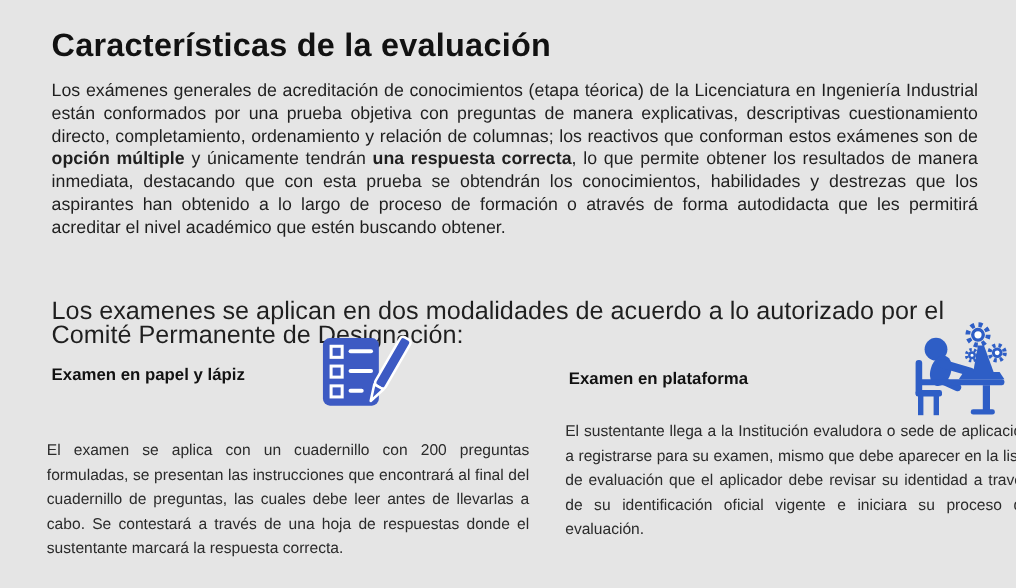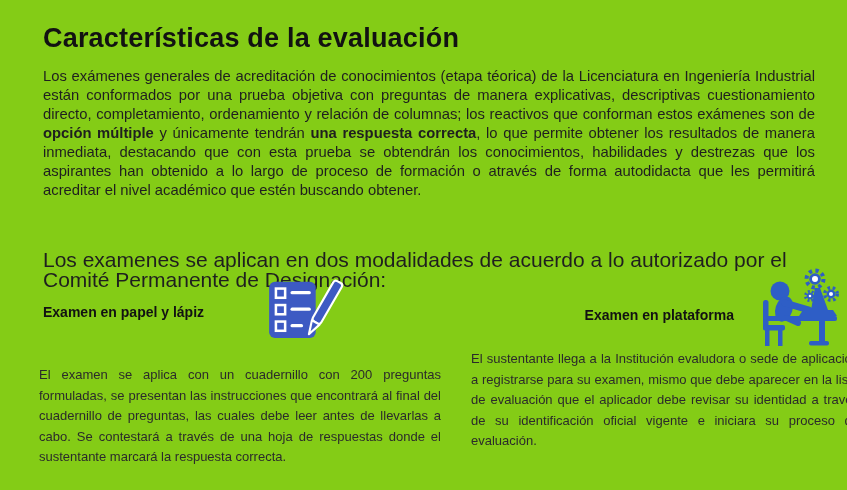--- a/index.html
+++ b/index.html
@@ -1,19 +1,19 @@
 <!DOCTYPE html>
 <html><head>
 <meta charset="utf-8">
 <style>
   html,body{margin:0;padding:0;background:#ffffff;}
   .slide{
     position:relative;
     width:847px;height:490px;
-    background:#84cc16;
+    background:#e5e5e5;
     font-family:"Liberation Sans",sans-serif;
     color:#212121;
     overflow:hidden;
   }
   .title{
     position:absolute;left:43px;top:23px;margin:0;
     font-size:27px;font-weight:700;color:#121212;letter-spacing:.2px;
   }
   .intro{
     position:absolute;left:43px;top:67px;width:772px;margin:0;
@@ -21,21 +21,21 @@
   }
   .modalities{
     position:absolute;left:43px;top:250px;width:778px;margin:0;
     font-size:21px;line-height:19.5px;color:#1f1f1f;
   }
   .col-heading{
     position:absolute;margin:0;
     font-size:14px;font-weight:700;color:#121212;
   }
   .h-left{left:43px;top:304px;}
-  .h-right{left:474px;top:307px;width:260px;text-align:right;}
+  .h-right{left:474px;top:307px;width:260px;text-align:left;}
   .icon-left{position:absolute;left:266px;top:274px;}
   .icon-right{position:absolute;left:753px;top:264px;}
   .col-body{
     position:absolute;margin:16px;
     font-size:13px;line-height:20.5px;text-align:justify;color:#2b2b2b;
   }
   .b-left{left:23px;top:349px;width:402px;}
   .b-right{left:455px;top:333px;width:388px;}
   b{font-weight:700;}
 </style>

